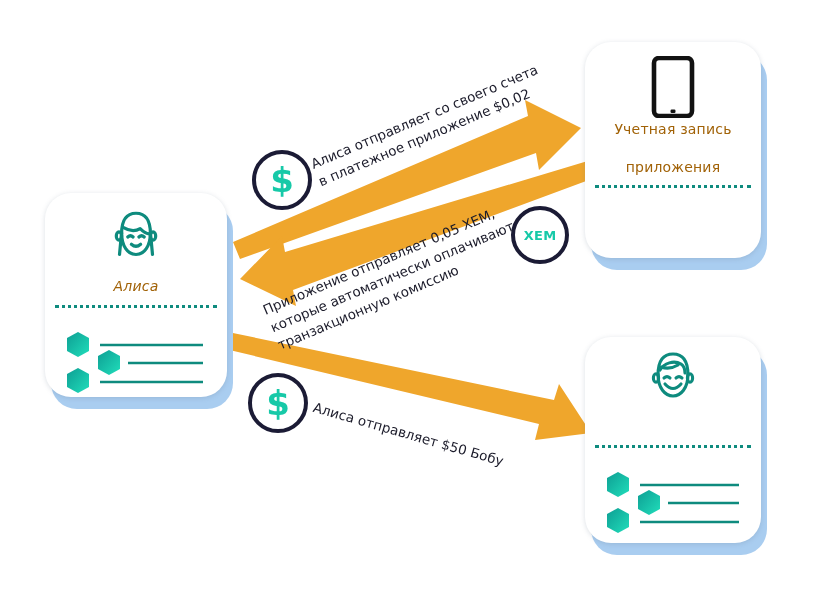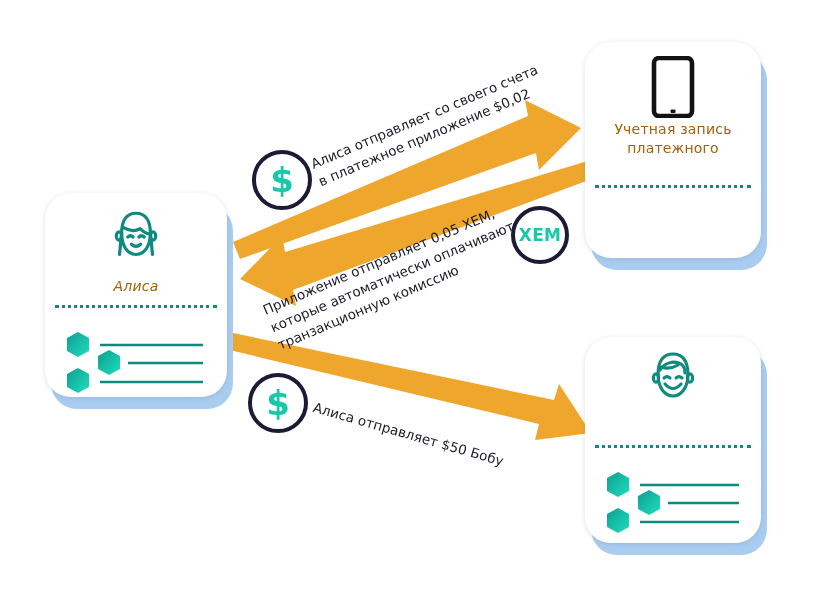--- a/index.html
+++ b/index.html
@@ -43,21 +43,21 @@
     pointer-events:none;}
 
   
   .badge{
     position:absolute;border-radius:50%;
     border:4px solid #1b1b35;background:#ffffff;
     display:flex;align-items:center;justify-content:center;
     color:#17c9a8;font-weight:bold;
   }
   .badge.dollar{width:52px;height:52px;font-size:34px;line-height:34px;}
-  .badge.xem{width:50px;height:50px;font-size:17px;letter-spacing:.3px;}
+  .badge.xem{width:50px;height:50px;font-size:13px;letter-spacing:.3px;}
 
   
   .caption{
     position:absolute;color:#1b1b2a;
     font-size:13.5px;line-height:19px;white-space:nowrap;
     transform-origin:0 0;
   }
   .caption div{white-space:nowrap;}
 </style>
 </head>
@@ -128,21 +128,21 @@
     <div class="shadow"></div>
     <div class="sheet">
 
       <svg class="avatar" style="top:14px;" width="44" height="62" viewBox="0 0 44 62">
         <rect x="3" y="2" width="38" height="58" rx="5" ry="5" fill="#ffffff" stroke="#121212" stroke-width="4.6"></rect>
         <rect x="8" y="9" width="28" height="42" fill="#ffffff"></rect>
         <rect x="19.5" y="53.5" width="5" height="3.4" rx="1.2" fill="#121212"></rect>
       </svg>
 
       <div class="card-title" style="top:78px;">Учетная запись</div>
-      <div class="card-title" style="top:97px;">платежного</div>
+      <div class="card-title" style="top:116px;">приложения</div>
 
       <div class="divider" style="top:143px;"></div>
     </div>
   </div>
 
   <div class="card" style="left:585px;top:337px;width:176px;height:206px;">
     <div class="shadow"></div>
     <div class="sheet">
 
       <svg class="avatar" style="top:10px;" width="64" height="64" viewBox="0 0 64 64">

